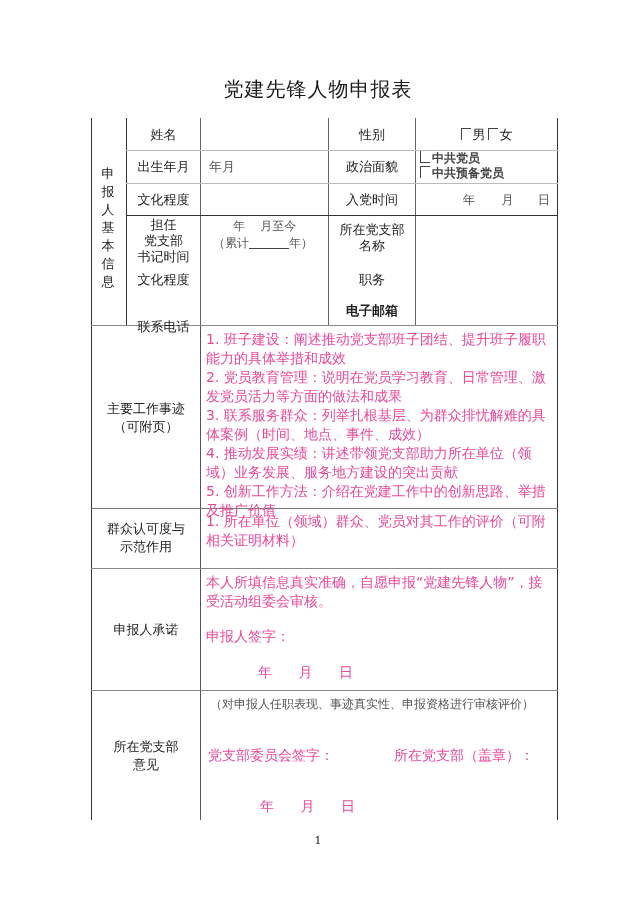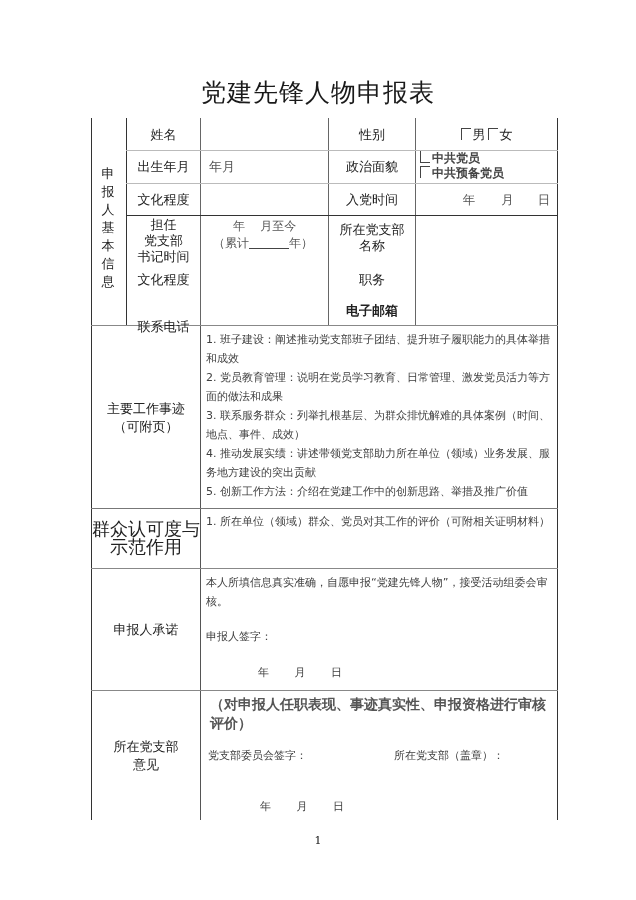--- a/index.html
+++ b/index.html
@@ -1,27 +1,27 @@
 <!DOCTYPE html>
 <html><head>
   <meta charset="utf-8">
   <style>
     html, body { margin: 0; padding: 0; background: #ffffff; }
     body { width: 636px; height: 900px; position: relative; overflow: hidden;
       font-family: "DejaVu Sans", "Liberation Sans", sans-serif; color: #222; }
     .title { position: absolute; left: 0; width: 636px; top: 76px; text-align: center;
-      font-size: 25px; letter-spacing: 1px; color: #1a1a1a; }
+      font-size: 20px; letter-spacing: 1px; color: #1a1a1a; }
     .abs { position: absolute; box-sizing: border-box; }
     .vl { position: absolute; width: 0; border-left: 1.5px solid #333; }
     .hl { position: absolute; height: 0; border-top: 1.5px solid #333; }
     .hl.light { border-top: 1px solid #bbb; }
     .cell { position: absolute; display: flex; align-items: center; justify-content: center;
       text-align: center; font-size: 13px; line-height: 17px; color: #222; box-sizing: border-box; }
     .vert { position: absolute; font-size: 13px; line-height: 18px; width: 20px; text-align: center; color: #222; }
-    .txt { position: absolute; font-size: 11px; line-height: 19px; color: #404040; box-sizing: border-box; }
+    .txt { position: absolute; font-size: 14px; line-height: 19px; color: #ec4899; box-sizing: border-box; }
     .faded { color: #555; }
     .checkbox { display: inline-block; width: 9px; height: 11px; border-left: 1.3px solid #444; border-top: 1.3px solid #444; margin-right: 2px; vertical-align: -1px; }
     .cb-low { display: inline-block; width: 9px; height: 11px; border-left: 1.3px solid #444; border-bottom: 1.3px solid #444; margin-right: 2px; vertical-align: -1px; }
     .pagenum { position: absolute; top: 834px; left: 0; width: 636px; text-align: center; font-size: 11px;
       font-family: "DejaVu Serif", serif; color: #111; }
     .blank-line { display: inline-block; width: 40px; border-bottom: 1px solid #444; height: 12px; vertical-align: -2px; }
   </style>
 </head>
 <body>
 
@@ -114,21 +114,21 @@
     <div>（可附页）</div>
   </div>
   <div class="txt" style="left:206px; top:330px; width:349px;">
     <div>1. 班子建设：阐述推动党支部班子团结、提升班子履职能力的具体举措和成效</div>
     <div>2. 党员教育管理：说明在党员学习教育、日常管理、激发党员活力等方面的做法和成果</div>
     <div>3. 联系服务群众：列举扎根基层、为群众排忧解难的具体案例（时间、地点、事件、成效）</div>
     <div>4. 推动发展实绩：讲述带领党支部助力所在单位（领域）业务发展、服务地方建设的突出贡献</div>
     <div>5. 创新工作方法：介绍在党建工作中的创新思路、举措及推广价值</div>
   </div>
 
-  <div class="abs" style="left:92px; top:520px; width:108px; text-align:center; font-size:18px; line-height:18px;">
+  <div class="abs" style="left:92px; top:520px; width:108px; text-align:center; font-size:13px; line-height:18px;">
     <div>群众认可度与</div>
     <div>示范作用</div>
   </div>
   <div class="txt" style="left:206px; top:512px; width:349px;">
     <div>1. 所在单位（领域）群众、党员对其工作的评价（可附相关证明材料）</div>
   </div>
 
   <div class="cell" style="left:92px; top:569px; width:108px; height:121px;">申报人承诺</div>
   <div class="txt" style="left:206px; top:573px; width:349px;">本人所填信息真实准确，自愿申报“党建先锋人物”，接受活动组委会审核。</div>
   <div class="txt" style="left:206px; top:627px;">申报人签字：</div>
@@ -136,21 +136,21 @@
   <div class="txt" style="left:258px; top:663px; width:140px;">
     <span>年</span>
     <span style="margin-left:22px;">月</span>
     <span style="margin-left:22px;">日</span>
   </div>
 
   <div class="abs" style="left:92px; top:738px; width:108px; text-align:center; font-size:13px; line-height:18px;">
     <div>所在党支部</div>
     <div>意见</div>
   </div>
-  <div class="txt faded" style="left:210px; top:695px; width:348px; font-size:14px;font-weight:bold;">（对申报人任职表现、事迹真实性、申报资格进行审核评价）</div>
+  <div class="txt faded" style="left:210px; top:695px; width:348px; font-size:12px;">（对申报人任职表现、事迹真实性、申报资格进行审核评价）</div>
   <div class="abs" style="left:206px; top:716px; width:349px; height:28px;"></div>
   <div class="txt" style="left:208px; top:746px;">党支部委员会签字：</div>
   <div class="txt" style="left:394px; top:746px;">所在党支部（盖章）：</div>
   <div class="txt" style="left:260px; top:797px; width:140px;">
     <span>年</span>
     <span style="margin-left:22px;">月</span>
     <span style="margin-left:22px;">日</span>
   </div>
 
   <div class="pagenum">1</div>

